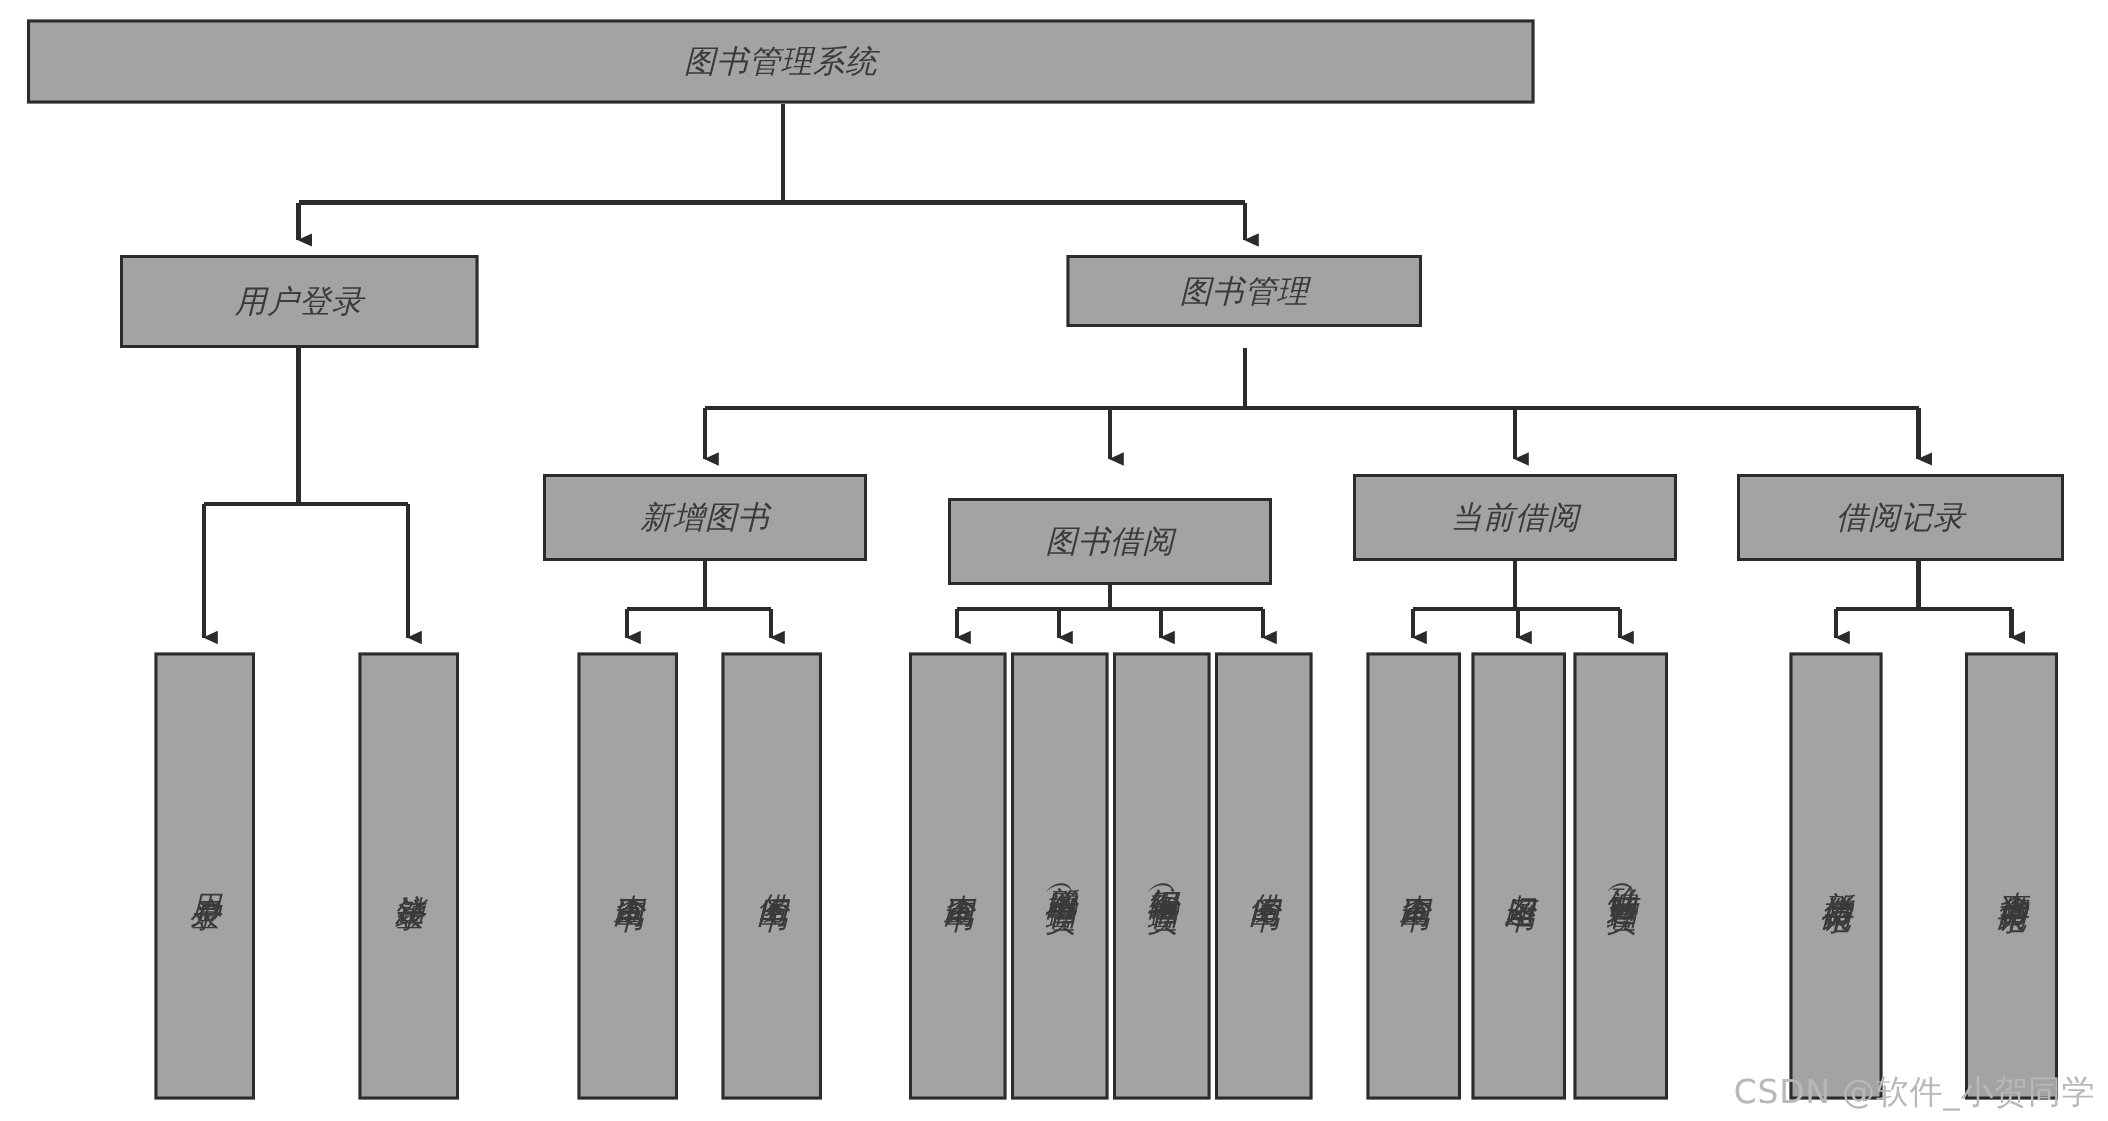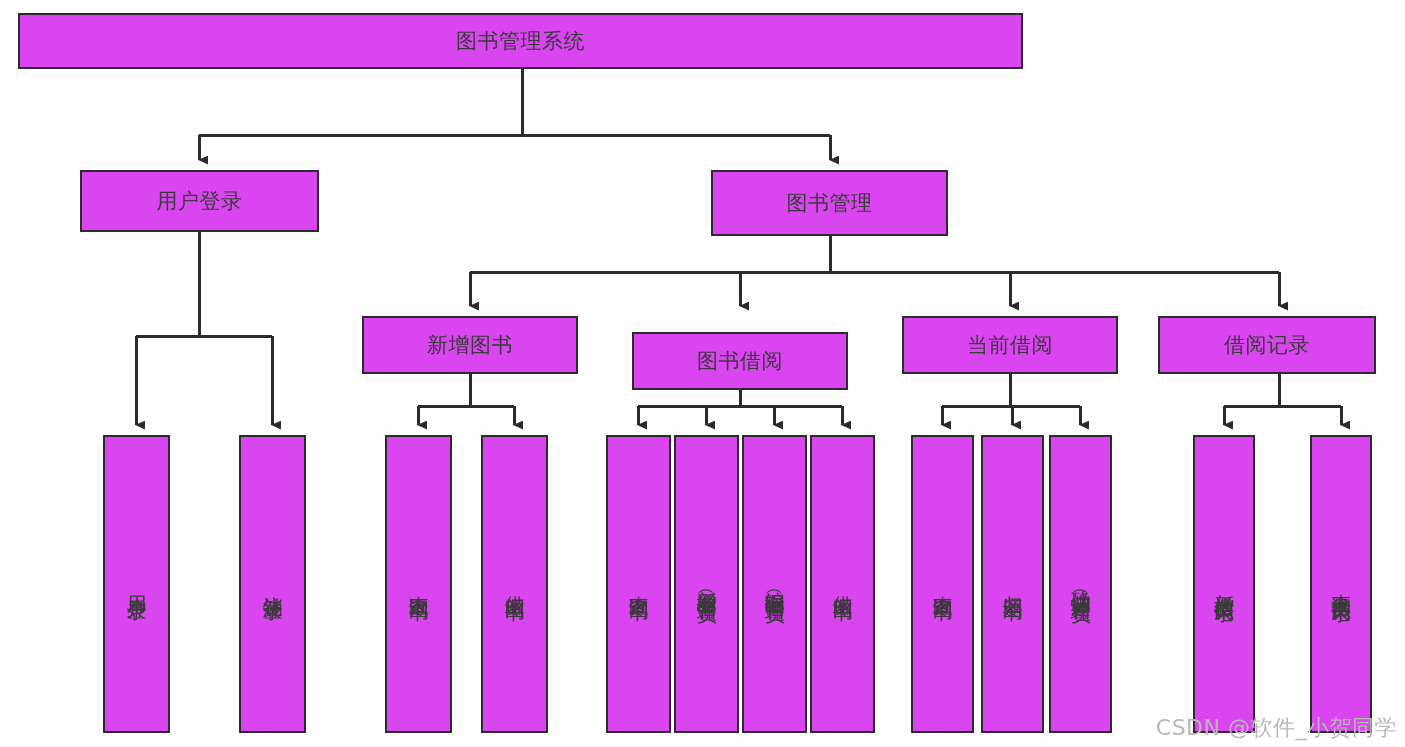--- a/index.html
+++ b/index.html
@@ -22,26 +22,27 @@
     position: absolute;
     left: 0;
     top: 0;
     width: 1405px;
     height: 747px;
   }
   .node-box {
     position: absolute;
     box-sizing: border-box;
     border: 2.6px solid #2b2b2b;
-    background: #d946ef;
+    background: #a3a3a3;
     display: flex;
     align-items: center;
     justify-content: center;
     color: #3a3a3a;
     line-height: 1.18;
+    font-style: italic;
   }
   .node-box.horizontal {
     writing-mode: horizontal-tb;
     font-size: 21px;
     letter-spacing: 0.5px;
   }
   .node-box.vertical {
     writing-mode: vertical-rl;
     text-orientation: upright;
     font-size: 20px;
@@ -122,21 +123,21 @@
     </g>
   </svg>
 
   <div class="node-box horizontal" style="left: 18px; top: 13px; width: 1005px; height: 56px;">
     <span class="node-label">图书管理系统</span>
   </div>
 
   <div class="node-box horizontal" style="left: 80px; top: 170px; width: 239px; height: 62px;">
     <span class="node-label">用户登录</span>
   </div>
-  <div class="node-box horizontal" style="left: 711px; top: 170px; width: 237px; height: 66px;">
+  <div class="node-box horizontal" style="left: 711px; top: 170px; width: 237px; height: 48px;">
     <span class="node-label">图书管理</span>
   </div>
 
   <div class="node-box horizontal" style="left: 362px; top: 316px; width: 216px; height: 58px;">
     <span class="node-label">新增图书</span>
   </div>
   <div class="node-box horizontal" style="left: 632px; top: 316px; width: 216px; height: 58px; margin-top: 16px;">
     <span class="node-label">图书借阅</span>
   </div>
   <div class="node-box horizontal" style="left: 902px; top: 316px; width: 216px; height: 58px; align-items: center;">

